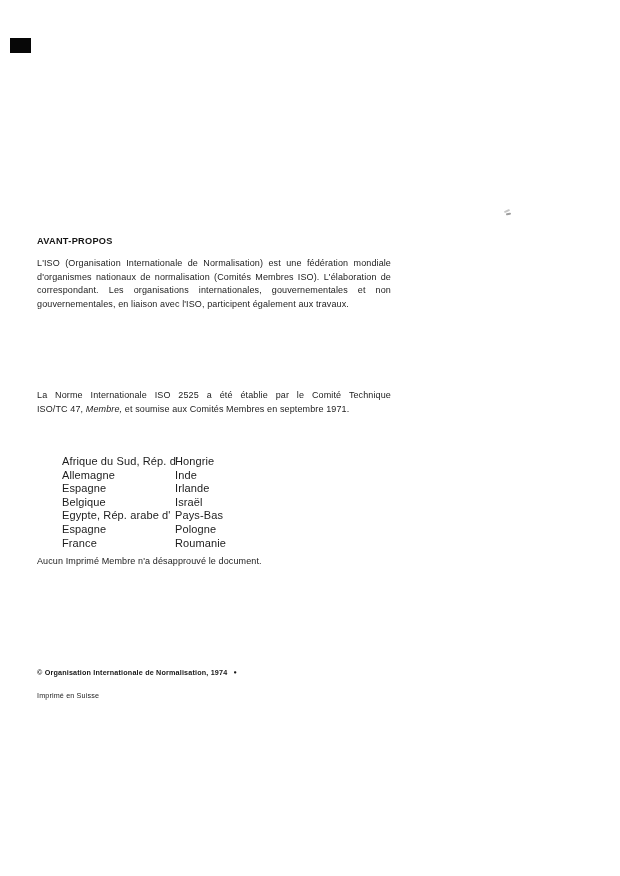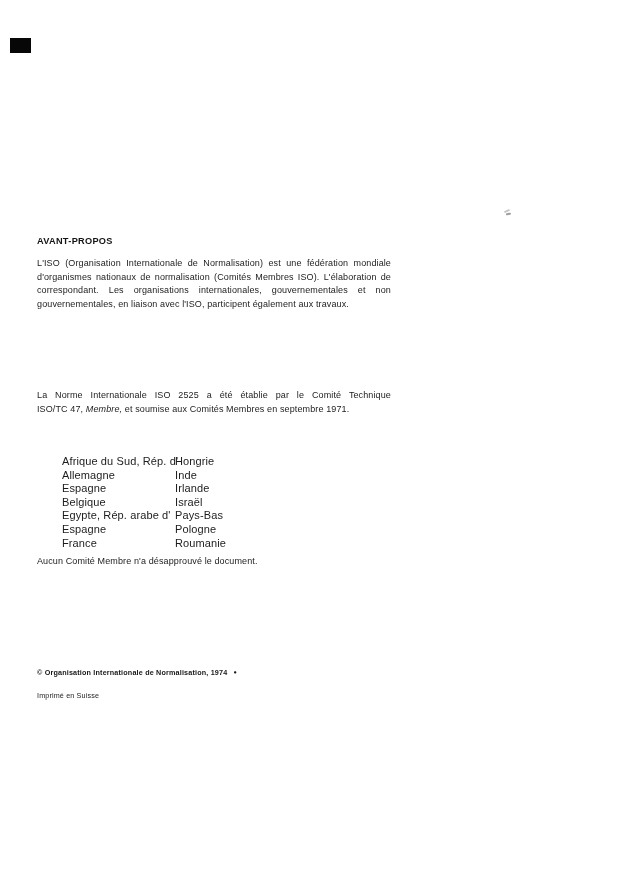--- a/index.html
+++ b/index.html
@@ -126,19 +126,19 @@
         <div class="country">Hongrie</div>
         <div class="country">Inde</div>
         <div class="country">Irlande</div>
         <div class="country">Israël</div>
         <div class="country">Pays-Bas</div>
         <div class="country">Pologne</div>
         <div class="country">Roumanie</div>
       </div>
   </div>
 
-  <div class="abs col-text body-txt aucun">Aucun Comité Membre n'a désapprouvé le document.</div>
+  <div class="abs col-text body-txt aucun">Aucun Imprimé Membre n'a désapprouvé le document.</div>
 
   <div class="abs copyright"><span>©  Organisation Internationale de Normalisation, 1974</span><span class="bullet">●</span></div>
 
   <div class="abs printed">Imprimé en Suisse</div>
 
 </div>
 
 </body></html>

